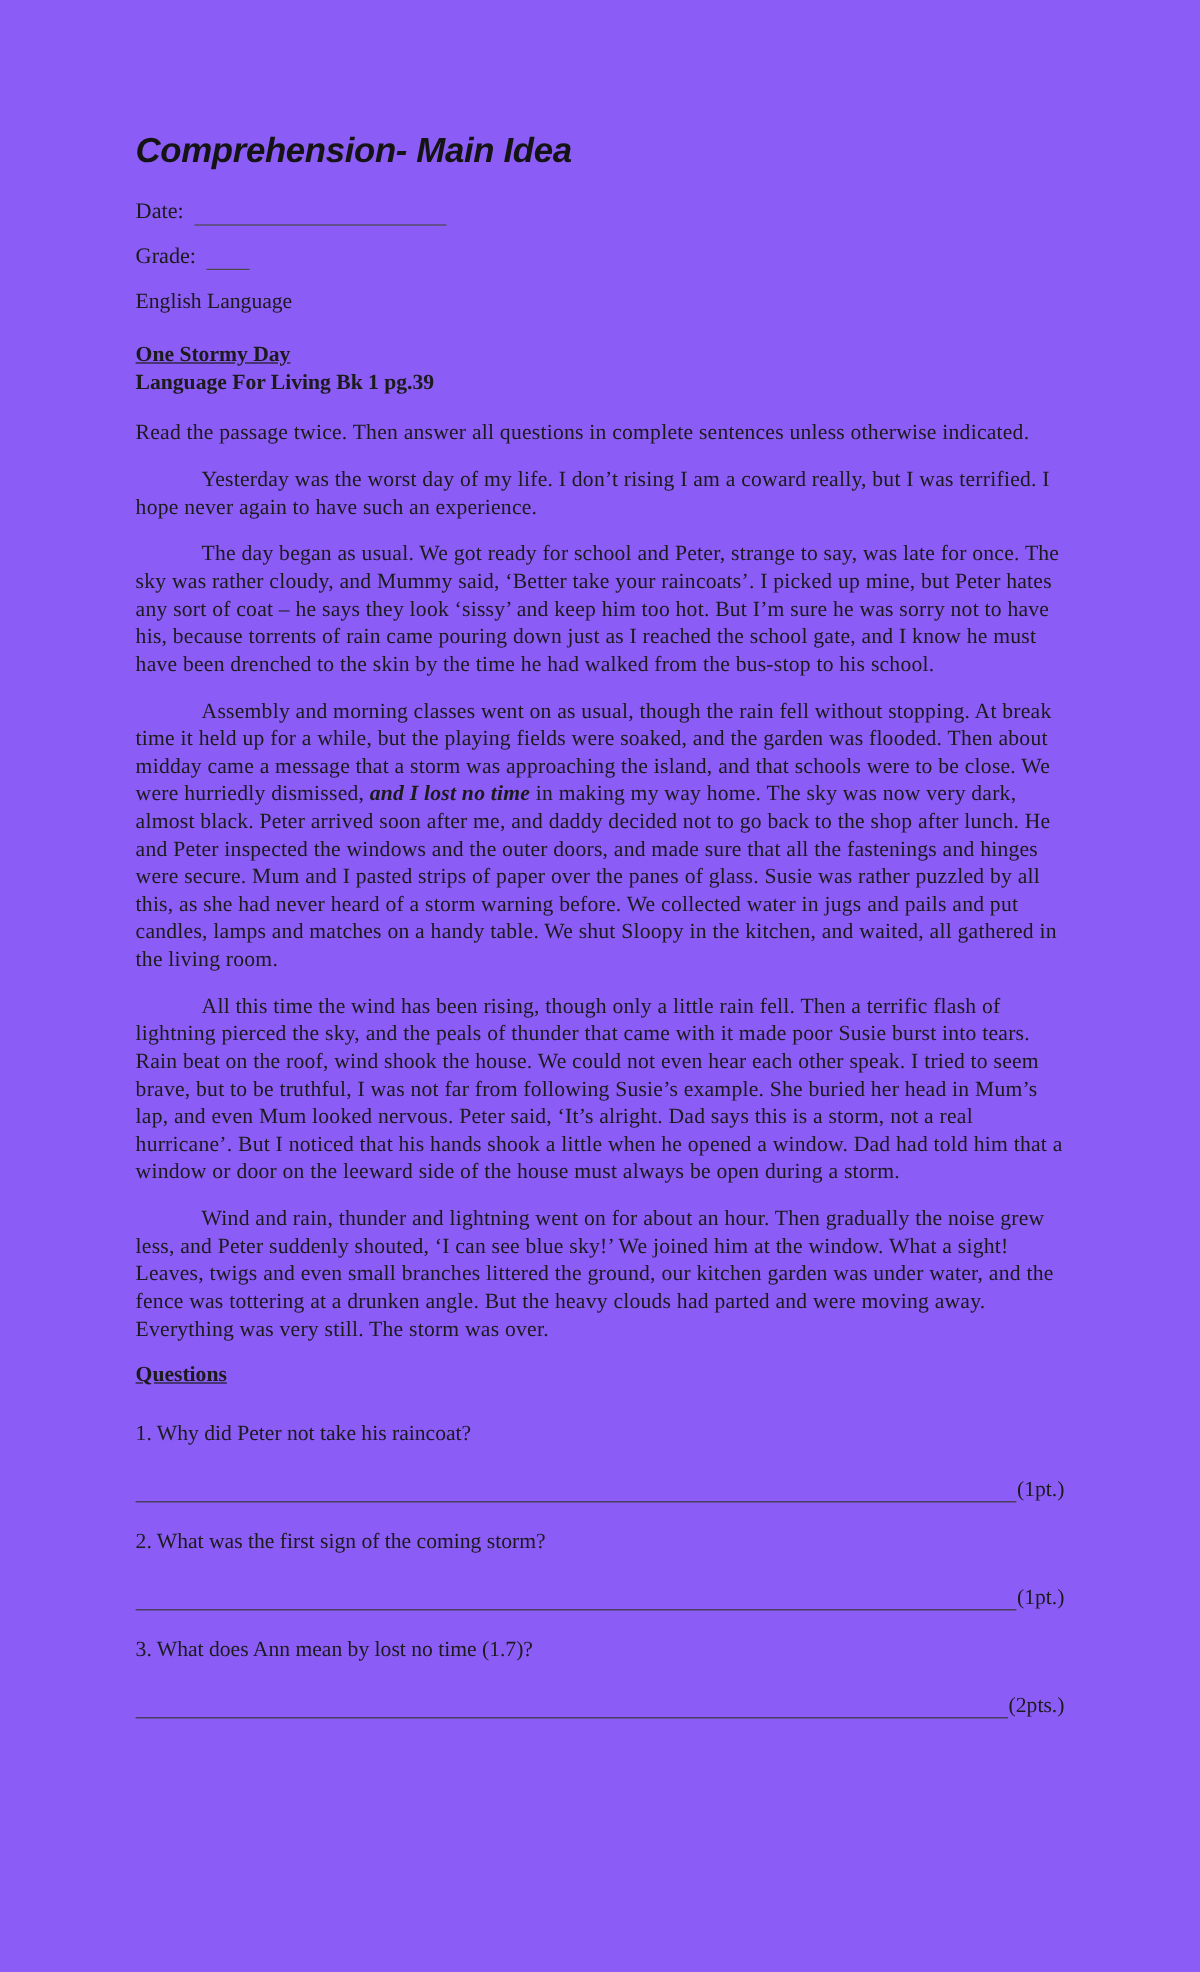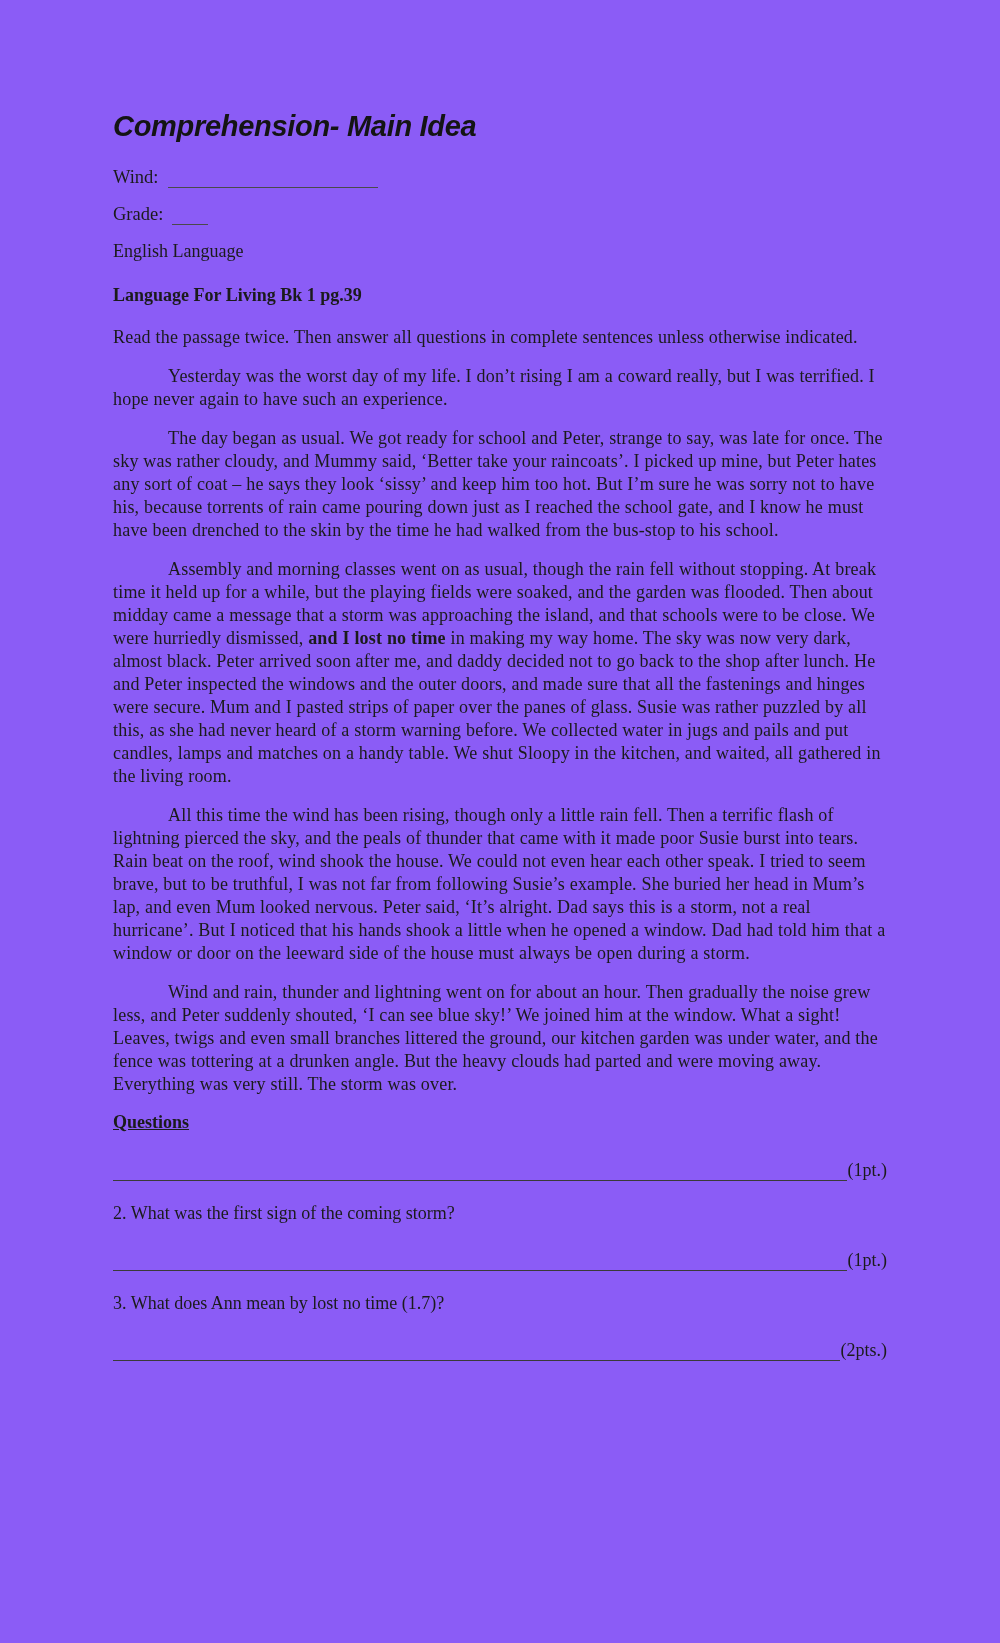--- a/index.html
+++ b/index.html
@@ -51,21 +51,21 @@
   .passage-head { font-size: 18px; font-weight: 700; line-height: 23px; margin-bottom: 19px; }
   .passage-title-text { text-decoration: underline; }
   .para {
     font-size: 18px;
     line-height: 23px;
     letter-spacing: 0.2px;
     margin-bottom: 16px;
     text-align: left;
   }
   .para.indent { text-indent: 55px; }
-  .bold-italic { font-weight: 700; }
+  .bold-italic { font-weight: 700; font-style: italic; }
   .questions-heading {
     font-size: 18px;
     font-weight: 700;
     text-decoration: underline;
     margin: 8px 0 27px 0;
   }
   .question { margin-bottom: 21px; }
   .question-text { font-size: 18px; line-height: 23px; }
   .answer-row {
     display: flex;
@@ -83,52 +83,57 @@
 </style>
 </head>
 <body>
 
 <div class="page">
 
   <h1 class="title">Comprehension- Main Idea</h1>
 
   <div class="fill-row">
     <div class="fill-right">
-      <span>Wind:</span>
+      <span>Date:</span>
       <span class="blank date-blank"></span>
     </div>
   </div>
 
   <div class="fill-row">
     <div class="fill-left">
       <span>Grade:</span>
       <span class="blank grade-blank"></span>
     </div>
   </div>
 
   <div class="subject">English Language</div>
 
   <div class="passage-head">
+    <div class="passage-title-text">One Stormy Day</div>
     <div>Language For Living Bk 1 pg.39</div>
   </div>
 
   <p class="para">Read the passage twice. Then answer all questions in complete sentences unless otherwise indicated.</p>
 
   <div id="paragraphs-container">
       <p class="para indent"><span>Yesterday was the worst day of my life. I don’t rising I am a coward really, but I was terrified. I hope never again to have such an experience.</span></p>
       <p class="para indent"><span>The day began as usual. We got ready for school and Peter, strange to say, was late for once. The sky was rather cloudy, and Mummy said, ‘Better take your raincoats’. I picked up mine, but Peter hates any sort of coat – he says they look ‘sissy’ and keep him too hot. But I’m sure he was sorry not to have his, because torrents of rain came pouring down just as I reached the school gate, and I know he must have been drenched to the skin by the time he had walked from the bus-stop to his school.</span></p>
       <p class="para indent"><span>Assembly and morning classes went on as usual, though the rain fell without stopping. At break time it held up for a while, but the playing fields were soaked, and the garden was flooded. Then about midday came a message that a storm was approaching the island, and that schools were to be close. We were hurriedly dismissed, </span><span class="bold-italic">and I lost no time</span><span> in making my way home. The sky was now very dark, almost black. Peter arrived soon after me, and daddy decided not to go back to the shop after lunch. He and Peter inspected the windows and the outer doors, and made sure that all the fastenings and hinges were secure. Mum and I pasted strips of paper over the panes of glass. Susie was rather puzzled by all this, as she had never heard of a storm warning before. We collected water in jugs and pails and put candles, lamps and matches on a handy table. We shut Sloopy in the kitchen, and waited, all gathered in the living room.</span></p>
       <p class="para indent"><span>All this time the wind has been rising, though only a little rain fell. Then a terrific flash of lightning pierced the sky, and the peals of thunder that came with it made poor Susie burst into tears. Rain beat on the roof, wind shook the house. We could not even hear each other speak. I tried to seem brave, but to be truthful, I was not far from following Susie’s example. She buried her head in Mum’s lap, and even Mum looked nervous. Peter said, ‘It’s alright. Dad says this is a storm, not a real hurricane’. But I noticed that his hands shook a little when he opened a window. Dad had told him that a window or door on the leeward side of the house must always be open during a storm.</span></p>
       <p class="para indent"><span>Wind and rain, thunder and lightning went on for about an hour. Then gradually the noise grew less, and Peter suddenly shouted, ‘I can see blue sky!’ We joined him at the window. What a sight! Leaves, twigs and even small branches littered the ground, our kitchen garden was under water, and the fence was tottering at a drunken angle. But the heavy clouds had parted and were moving away. Everything was very still. The storm was over.</span></p>
     </div>
 
   <div class="questions-heading">Questions</div>
 
   <div id="questions-container">
       <div class="question">
+    <div class="question-text">
+      <span>1.</span>
+      <span> Why did Peter not take his raincoat?</span>
+    </div>
     <div class="answer-row">
       <span class="answer-line"></span>
       <span class="points">(1pt.)</span>
     </div>
   </div>
       <div class="question">
     <div class="question-text">
       <span>2.</span>
       <span> What was the first sign of the coming storm?</span>
     </div>

